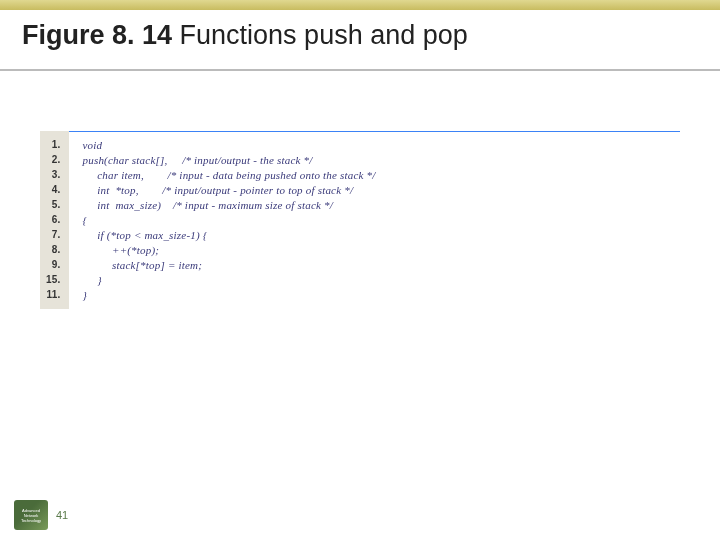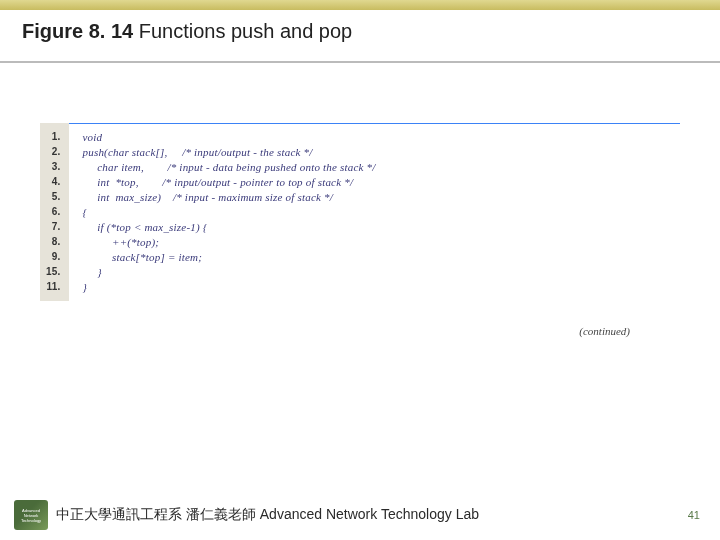--- a/index.html
+++ b/index.html
@@ -13,21 +13,21 @@
     }
     .top-border {
       height: 10px;
       background: linear-gradient(to bottom, #e0d890 0%, #c8bc60 100%);
     }
     .title-area {
       padding: 10px 22px 18px 22px;
       border-bottom: 2px solid #bbb;
     }
     .title-area h1 {
-      font-size: 20px;
+      font-size: 27px;
       font-weight: bold;
       color: #222;
       margin: 0;
     }
     .title-normal { font-weight: normal; }
     .content {
       padding: 60px 40px 0 40px;
     }
     .code-block {
       display: flex;
@@ -131,26 +131,22 @@
      char item,        /* input - data being pushed onto the stack */
      int  *top,        /* input/output - pointer to top of stack */
      int  max_size)    /* input - maximum size of stack */
 {
      if (*top &lt; max_size-1) {
           ++(*top);
           stack[*top] = item;
      }
 }</div>
   </div>
-  <div class="continued">(continued)</div>
 </div>
 
 <div class="footer">
   <div class="logo" id="logo">
       <div>Advanced</div>
       <div>Network</div>
       <div>Technology</div>
     </div>
-  <div class="footer-text">
-    <span>中正大學通訊工程系 潘仁義老師  </span><span class="footer-en">Advanced Network Technology Lab</span>
-  </div>
   <div class="pagenum">41</div>
 </div>
 
 </body></html>

